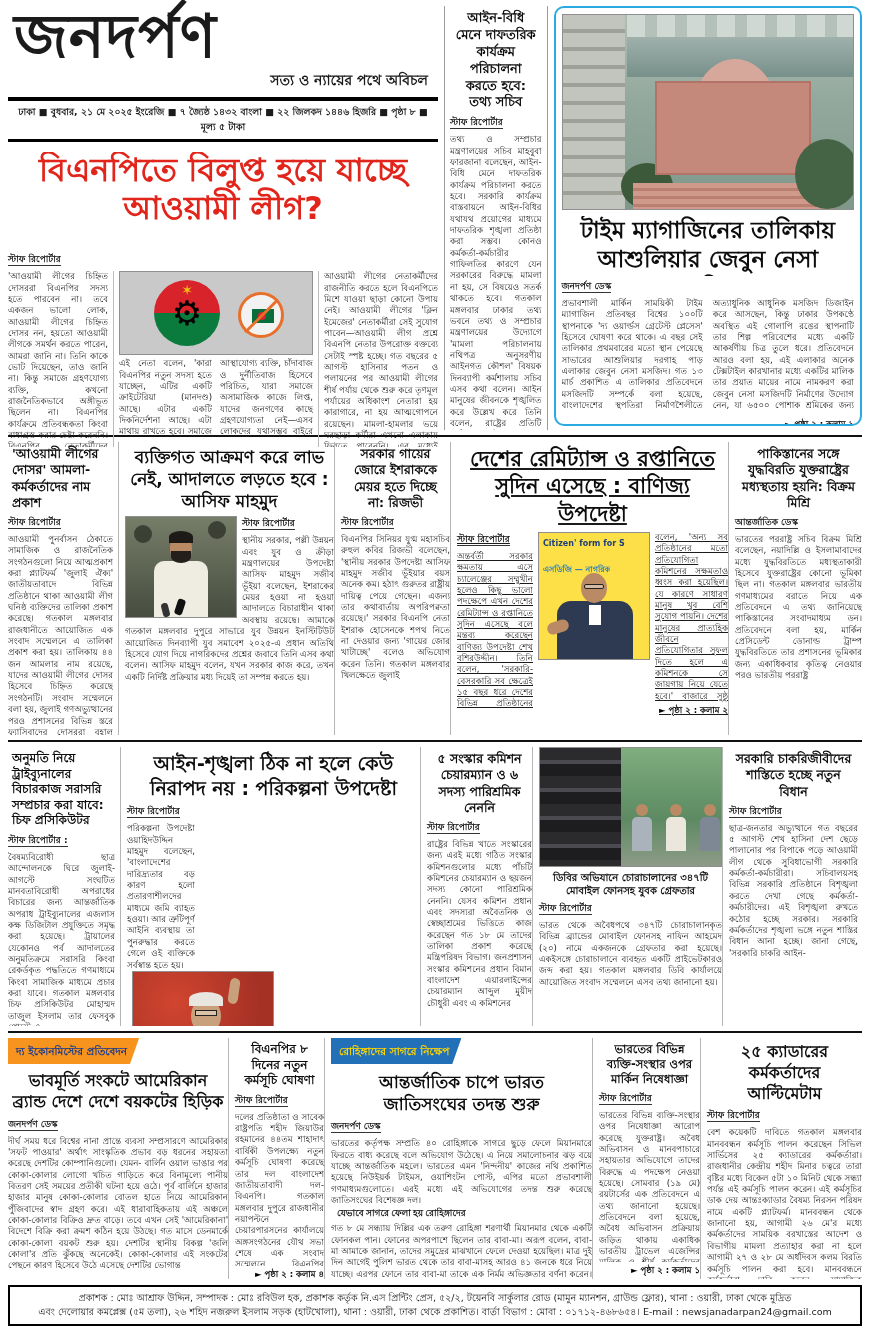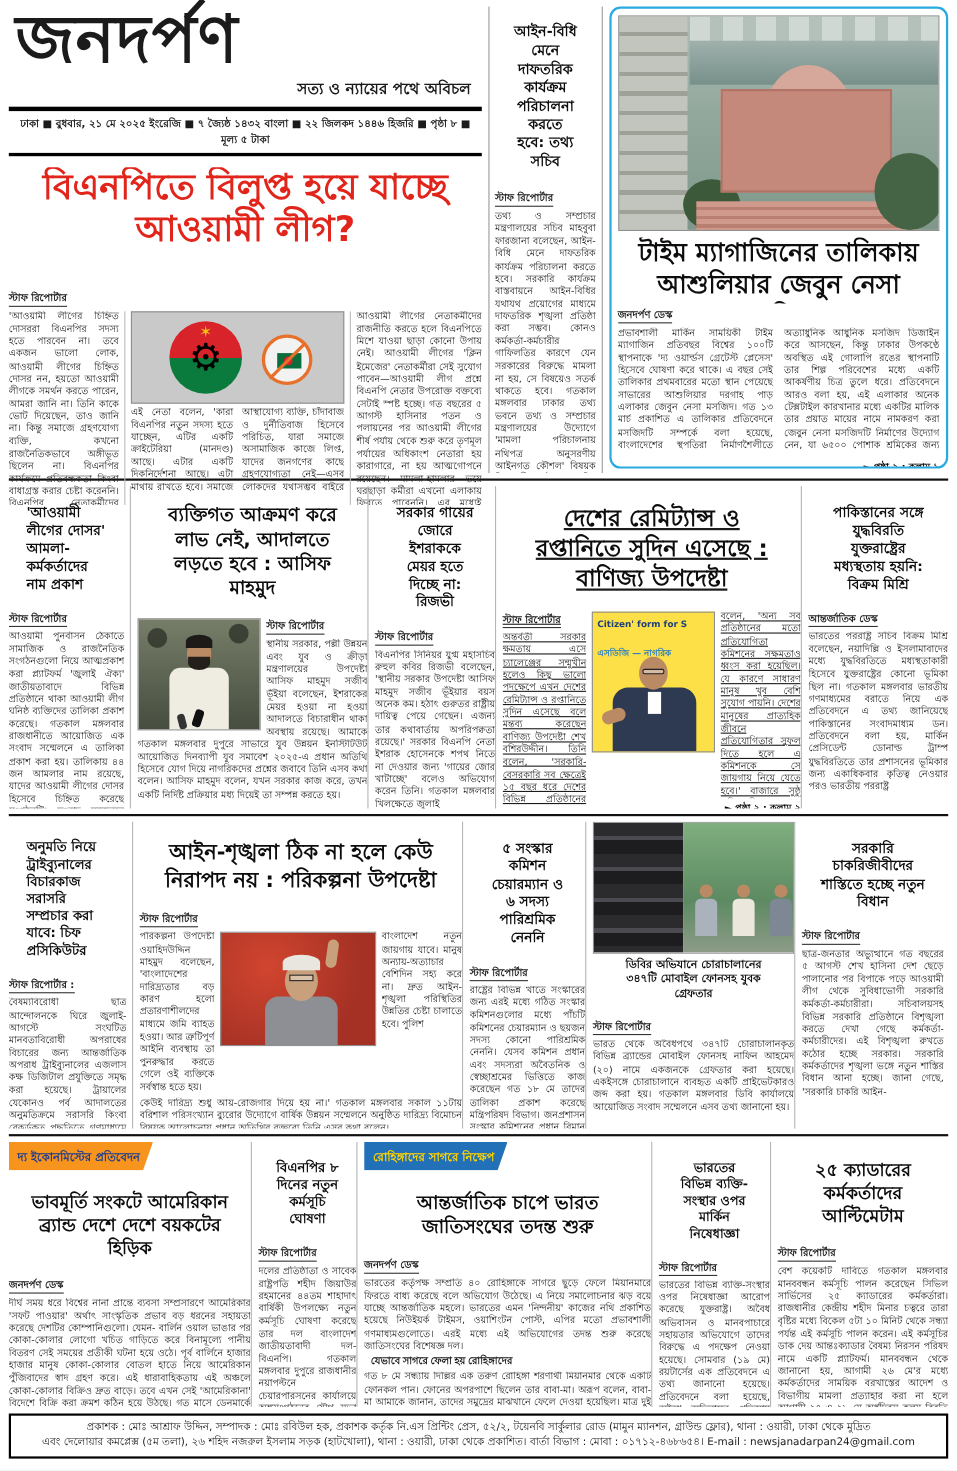--- a/index.html
+++ b/index.html
@@ -4,21 +4,21 @@
 <style>
   html,body{margin:0;padding:0;background:#e9e9e9;}
   .page{position:relative;width:870px;height:1337px;background:#ffffff;margin:0 auto;
         font-family:"DejaVu Sans","Liberation Sans",sans-serif;color:#1b1b1b;overflow:hidden;
         box-sizing:border-box;padding:6px 8px;}
   *{box-sizing:border-box;}
   .bodytext{font-size:8.6px;line-height:1.32;text-align:justify;overflow:hidden;color:#222;}
   .byline{font-size:9px;font-weight:bold;margin:3px 0 4px 0;}
   .byline span{border-bottom:1px solid #333;padding-bottom:1px;}
   .jump{display:block;text-align:right;font-weight:bold;font-size:8.5px;margin-top:2px;color:#000;}
-  h1,h2,h3{margin:16px;font-weight:bold;color:#0d0d0d;}
+  h1,h2,h3{margin:4px;font-weight:bold;color:#0d0d0d;}
   .hl-c{text-align:center;}
   .photo{border:1px solid #8f8f8f;position:relative;overflow:hidden;}
   .vsep{border-left:1px solid #b5b5b5;padding-left:6px;}
   .band{display:flex;border-top:2px solid #111;margin-top:5px;padding-top:5px;}
   .band section{overflow:hidden;}
   
   .top-region{display:flex;height:424px;}
   .top-left{width:436px;padding-right:6px;}
   .top-mid{width:104px;border-left:1px solid #9a9a9a;border-right:1px solid #9a9a9a;padding:0 5px;overflow:hidden;}
   .top-right{width:316px;padding-left:6px;}
@@ -89,21 +89,21 @@
   .cp-head{position:absolute;bottom:56px;left:42px;width:26px;height:30px;border-radius:50%;background:#b98a63;}
   .cp-glass{position:absolute;bottom:70px;left:45px;width:20px;height:5px;border:1px solid #222;border-radius:2px;background:rgba(255,255,255,.4);}
   .cp-hand{position:absolute;bottom:26px;left:8px;width:22px;height:12px;border-radius:6px;background:#b98a63;transform:rotate(-18deg);}
   
   #band3{height:286px;}
   .s-tribunal{width:112px;padding-right:5px;}
   .s-planning{width:300px;}
   .s-commission{width:112px;}
   .s-db{width:190px;}
   .s-govt{width:136px;}
-  .plan-row{display:flex;margin-top:3px;}
+  .plan-row{display:flex;margin-top:3px;flex-direction:column;}
   .plan-photo{width:142px;height:104px;flex:none;background:radial-gradient(circle at 30% 30%,#d1452f,#a53125 70%);}
   .pp-head{position:absolute;left:58px;top:26px;width:30px;height:36px;border-radius:50%;background:#c9a07c;}
   .pp-hair{position:absolute;left:56px;top:20px;width:34px;height:14px;border-radius:50% 50% 0 0;background:#e9e6df;}
   .pp-glass{position:absolute;left:62px;top:38px;width:22px;height:6px;border:1px solid #222;background:rgba(255,255,255,.35);}
   .pp-hand{position:absolute;left:96px;top:6px;width:10px;height:26px;border-radius:5px;background:#c9a07c;transform:rotate(8deg);}
   .pp-body{position:absolute;left:40px;top:58px;width:66px;height:46px;border-radius:12px 12px 0 0;background:#8d8f94;}
   .db-photo{height:120px;display:flex;}
   .dbp-left{width:45%;background:repeating-linear-gradient(180deg,#2b2b2e 0 12px,#4a4a50 12px 16px,#1d1d20 16px 28px);}
   .dbp-right{width:55%;position:relative;background:linear-gradient(180deg,#7fae7f,#5d8a62 60%,#8d9b88);}
   .fig{position:absolute;bottom:4px;width:22px;height:58px;}

